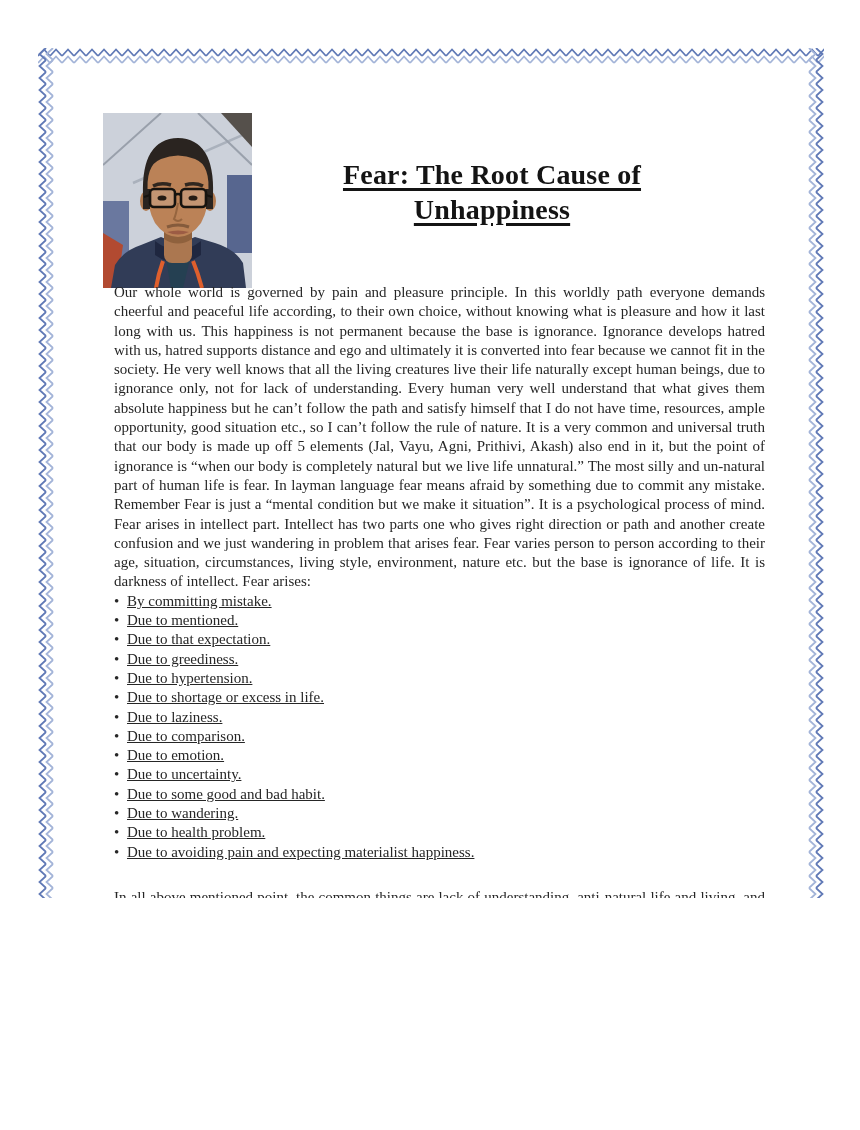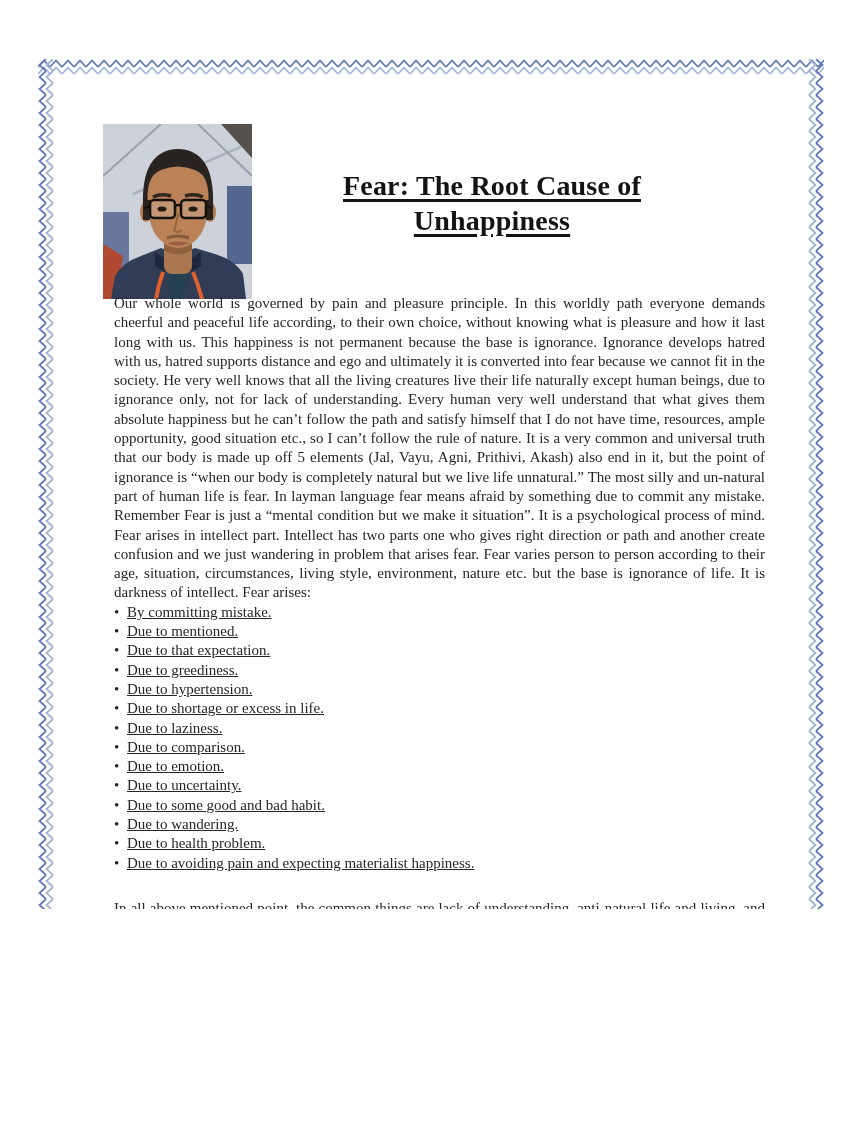--- a/index.html
+++ b/index.html
@@ -4,21 +4,20 @@
 <style>
   html, body { margin: 0; padding: 0; background: #ffffff; }
   .page {
     position: relative;
     width: 860px;
     height: 898px;
     background: #ffffff;
     font-family: "Liberation Serif", serif;
     color: #262626;
     overflow: hidden;
-    margin-top: 11px;
   }
   .border-strip { position: absolute; pointer-events: none; }
   .border-top    { left: 38px;  top: 48px;   }
   .border-bottom { left: 38px;  top: 1060px; }
   .border-left   { left: 38px;  top: 48px;   }
   .border-right  { left: 807px; top: 48px;   }
 
   .photo {
     position: absolute;
     left: 103px; top: 113px;

